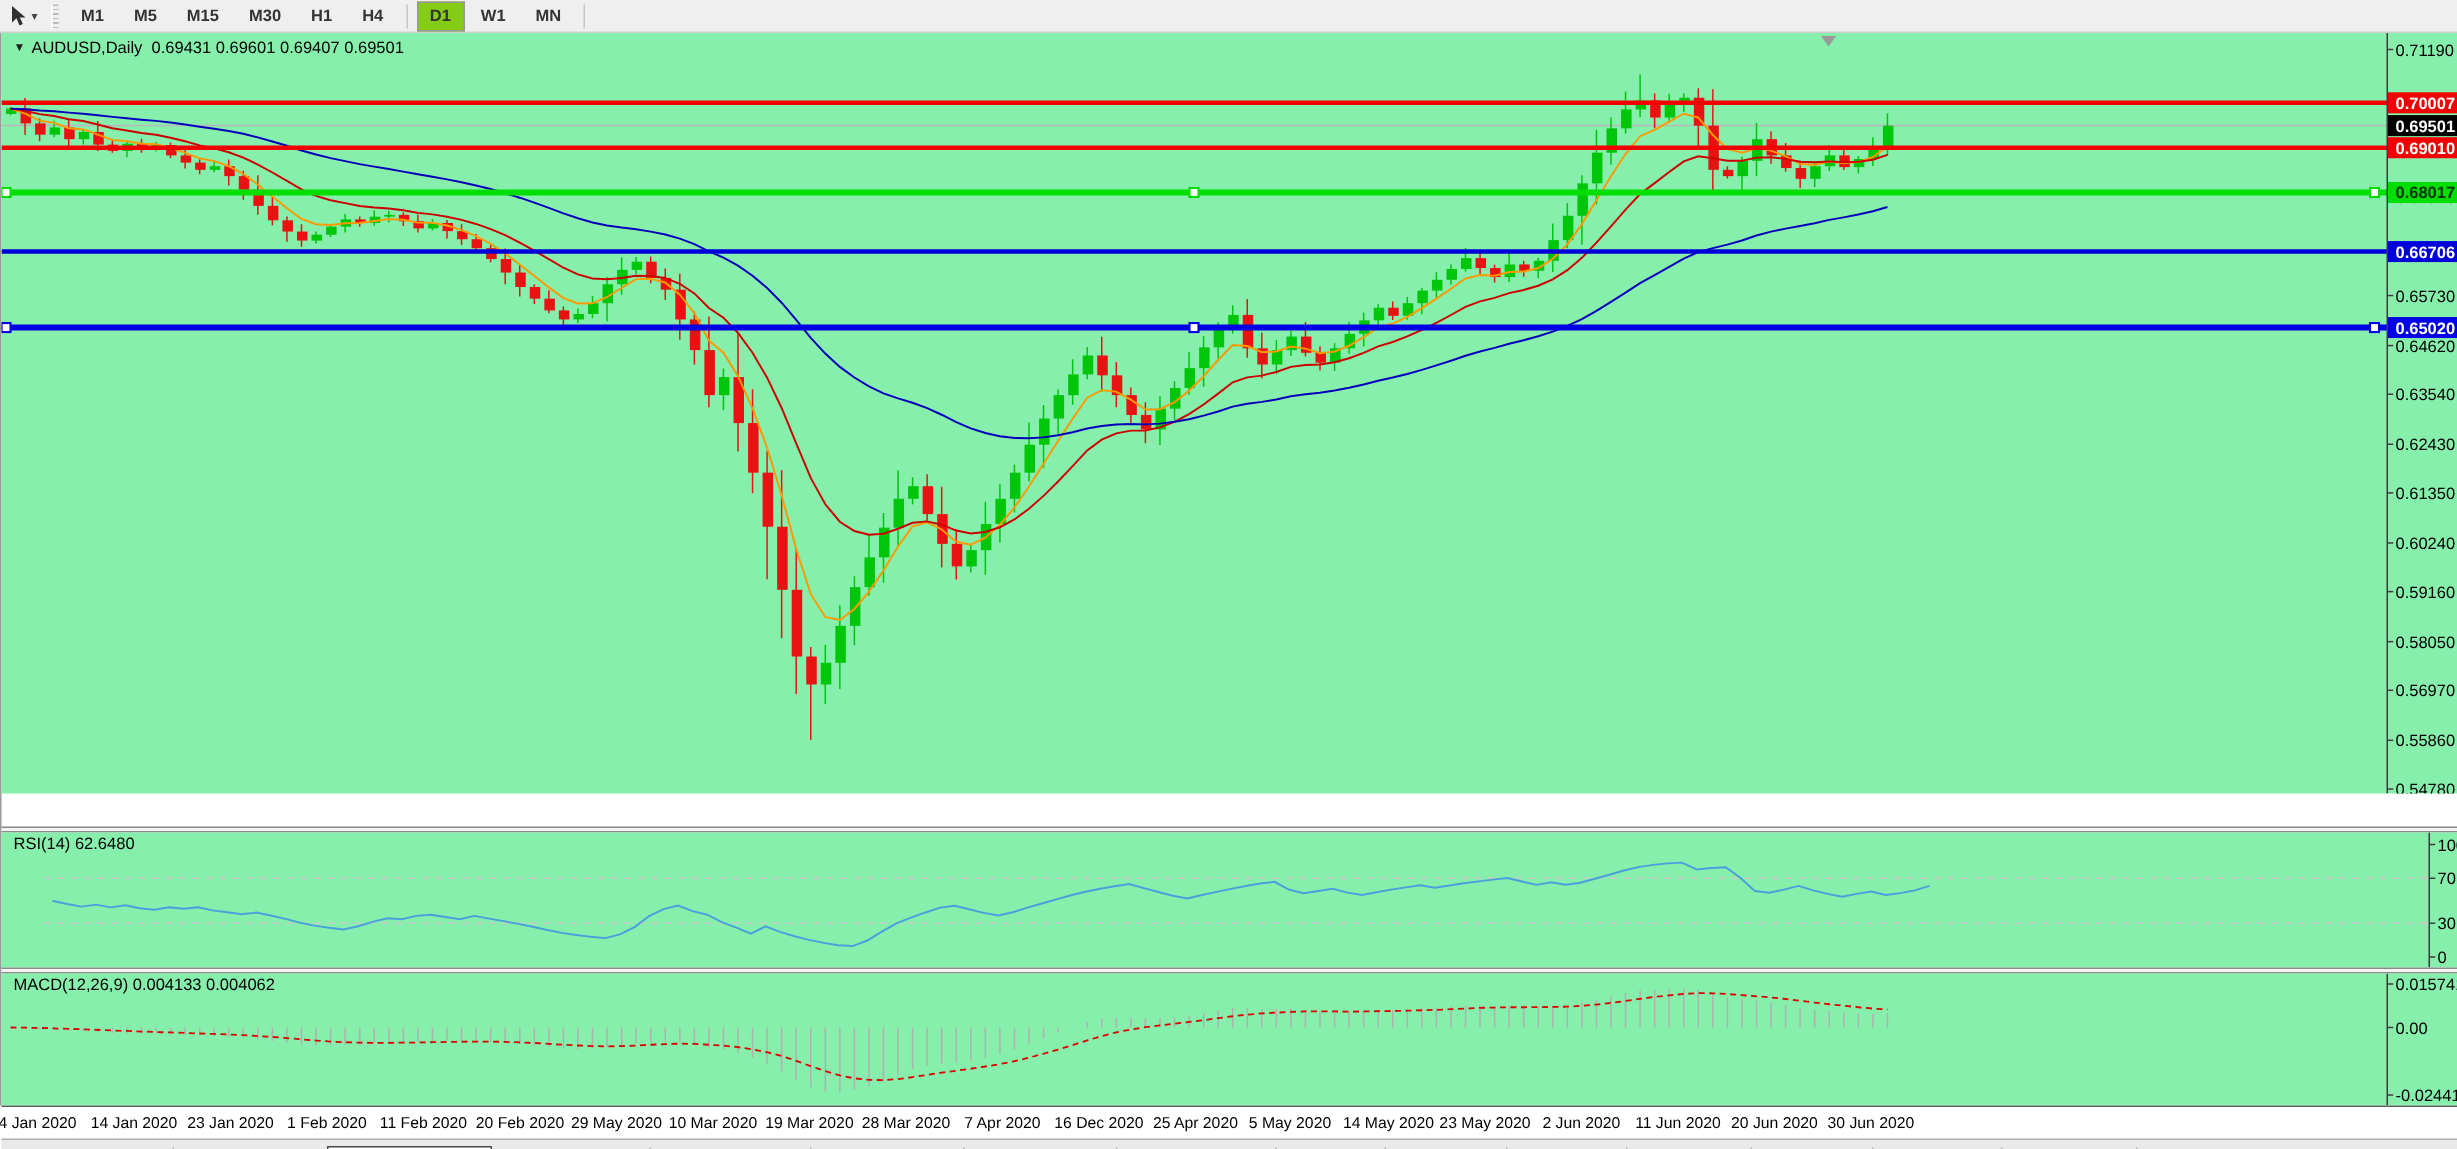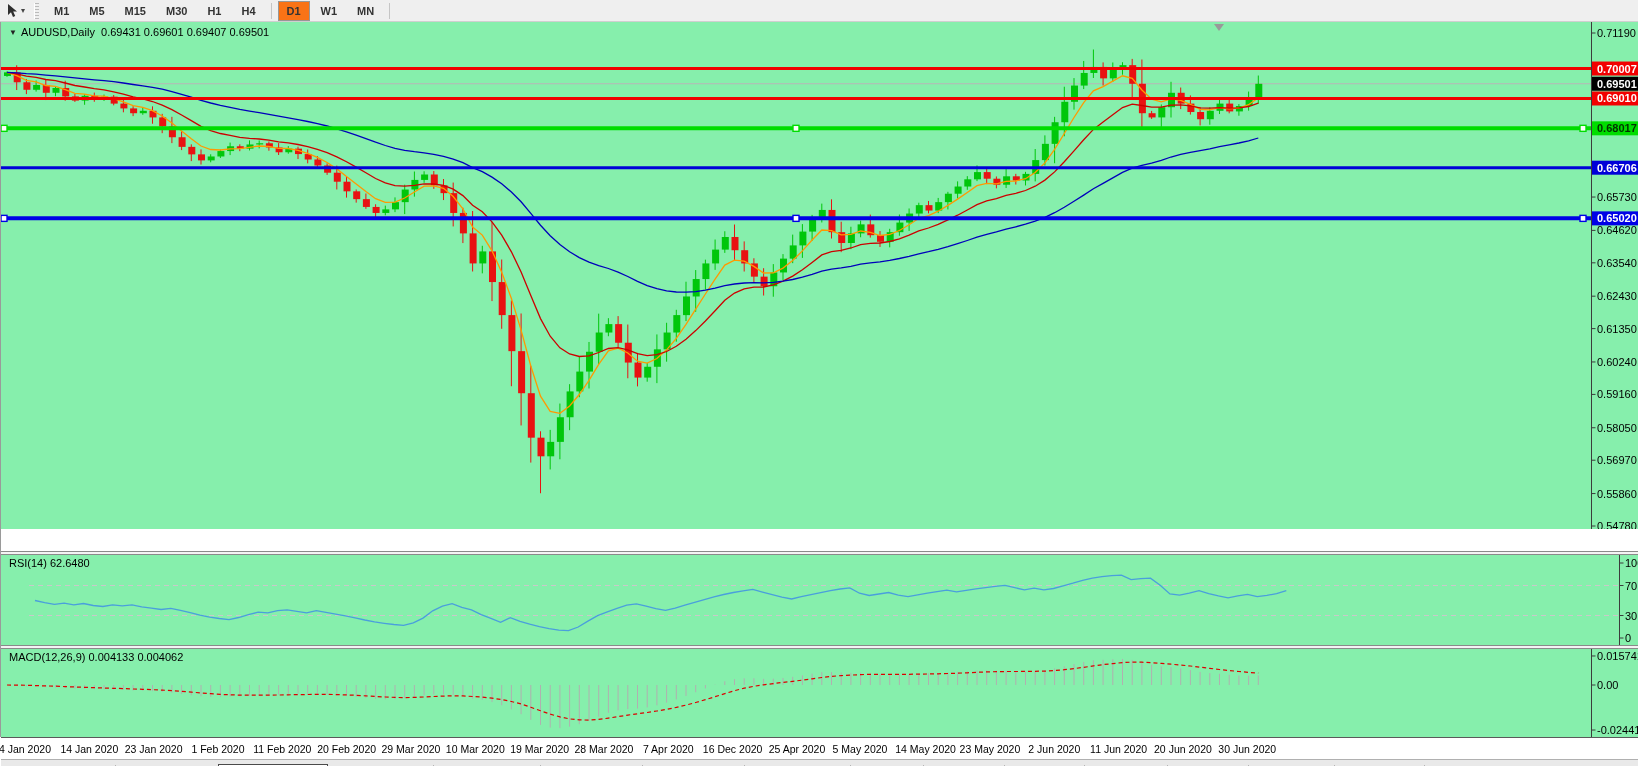--- a/index.html
+++ b/index.html
@@ -8,21 +8,21 @@
   
   .toolbar { height:22px; background:#efefef; border-bottom:1px solid #cfcfcf;
     display:flex; align-items:center; padding-left:4px; }
   .tool-icon { width:16px; height:16px; display:flex; align-items:center; justify-content:center; }
   .caret { font-size:8px; color:#444; margin:0 4px 0 1px; }
   .grip { width:5px; height:16px; margin:0 5px;
     background:repeating-linear-gradient(#bbb 0 1px, transparent 1px 3px);
     border-left:1px solid #fff; }
   .tf-btn { font-size:11px; font-weight:bold; color:#333; padding:2px 8px; margin:0 1px;
     border:1px solid transparent; cursor:default; line-height:14px; }
-  .tf-btn.active { background:#f97316; border:1px solid #979797; }
+  .tf-btn.active { background:#84cc16; border:1px solid #979797; }
   .vsep { width:1px; height:16px; background:#c5c5c5; margin:0 5px; }
   
   .chart-area { position:relative; width:1638px; height:715px; background:#fff;
     border-left:1px solid #9a9a9a; }
   .panel { position:absolute; left:0; width:1638px; background:#86efac; }
   .panel svg { display:block; }
   .divider { position:absolute; left:0; width:1638px; height:4px;
     background:linear-gradient(#8a8a8a 0 1px, #f4f4f4 1px 3px, #8a8a8a 3px 4px); }
   .panel-label { position:absolute; left:8px; top:4px; font-size:11px; color:#000;
     white-space:nowrap; z-index:3; }
@@ -563,21 +563,21 @@
       </svg>
   </div>
 
   <div class="date-axis" id="date-axis">
       <span class="date-label" style="left: 24px;">4 Jan 2020</span>
       <span class="date-label" style="left: 88.33px;">14 Jan 2020</span>
       <span class="date-label" style="left: 152.66px;">23 Jan 2020</span>
       <span class="date-label" style="left: 216.99px;">1 Feb 2020</span>
       <span class="date-label" style="left: 281.32px;">11 Feb 2020</span>
       <span class="date-label" style="left: 345.65px;">20 Feb 2020</span>
-      <span class="date-label" style="left: 409.98px;">29 Mar 2020</span>
+      <span class="date-label" style="left: 409.98px;">29 May 2020</span>
       <span class="date-label" style="left: 474.31px;">10 Mar 2020</span>
       <span class="date-label" style="left: 538.64px;">19 Mar 2020</span>
       <span class="date-label" style="left: 602.97px;">28 Mar 2020</span>
       <span class="date-label" style="left: 667.3px;">7 Apr 2020</span>
       <span class="date-label" style="left: 731.63px;">16 Dec 2020</span>
       <span class="date-label" style="left: 795.96px;">25 Apr 2020</span>
       <span class="date-label" style="left: 859px; text-align: center;">5 May 2020</span>
       <span class="date-label" style="left: 924.62px;">14 May 2020</span>
       <span class="date-label" style="left: 988.95px;">23 May 2020</span>
       <span class="date-label" style="left: 1053.28px;">2 Jun 2020</span>

